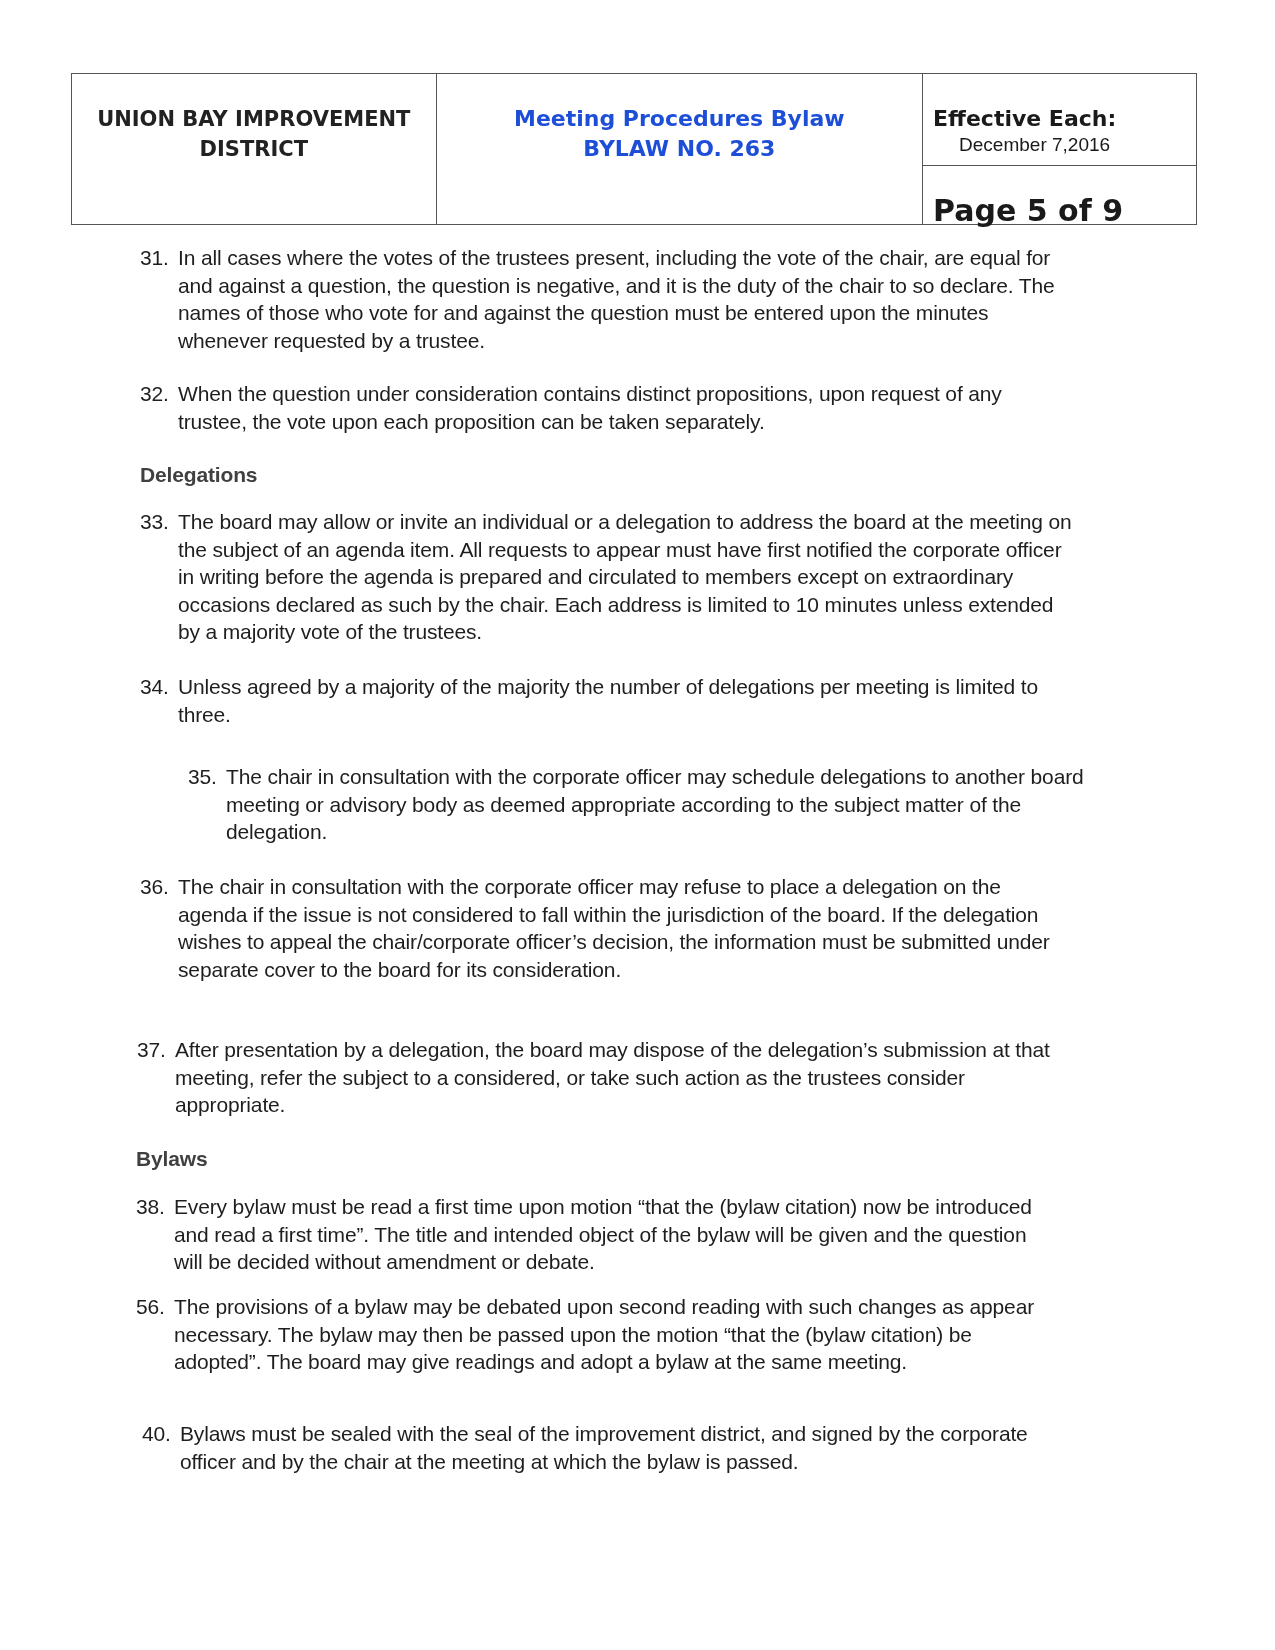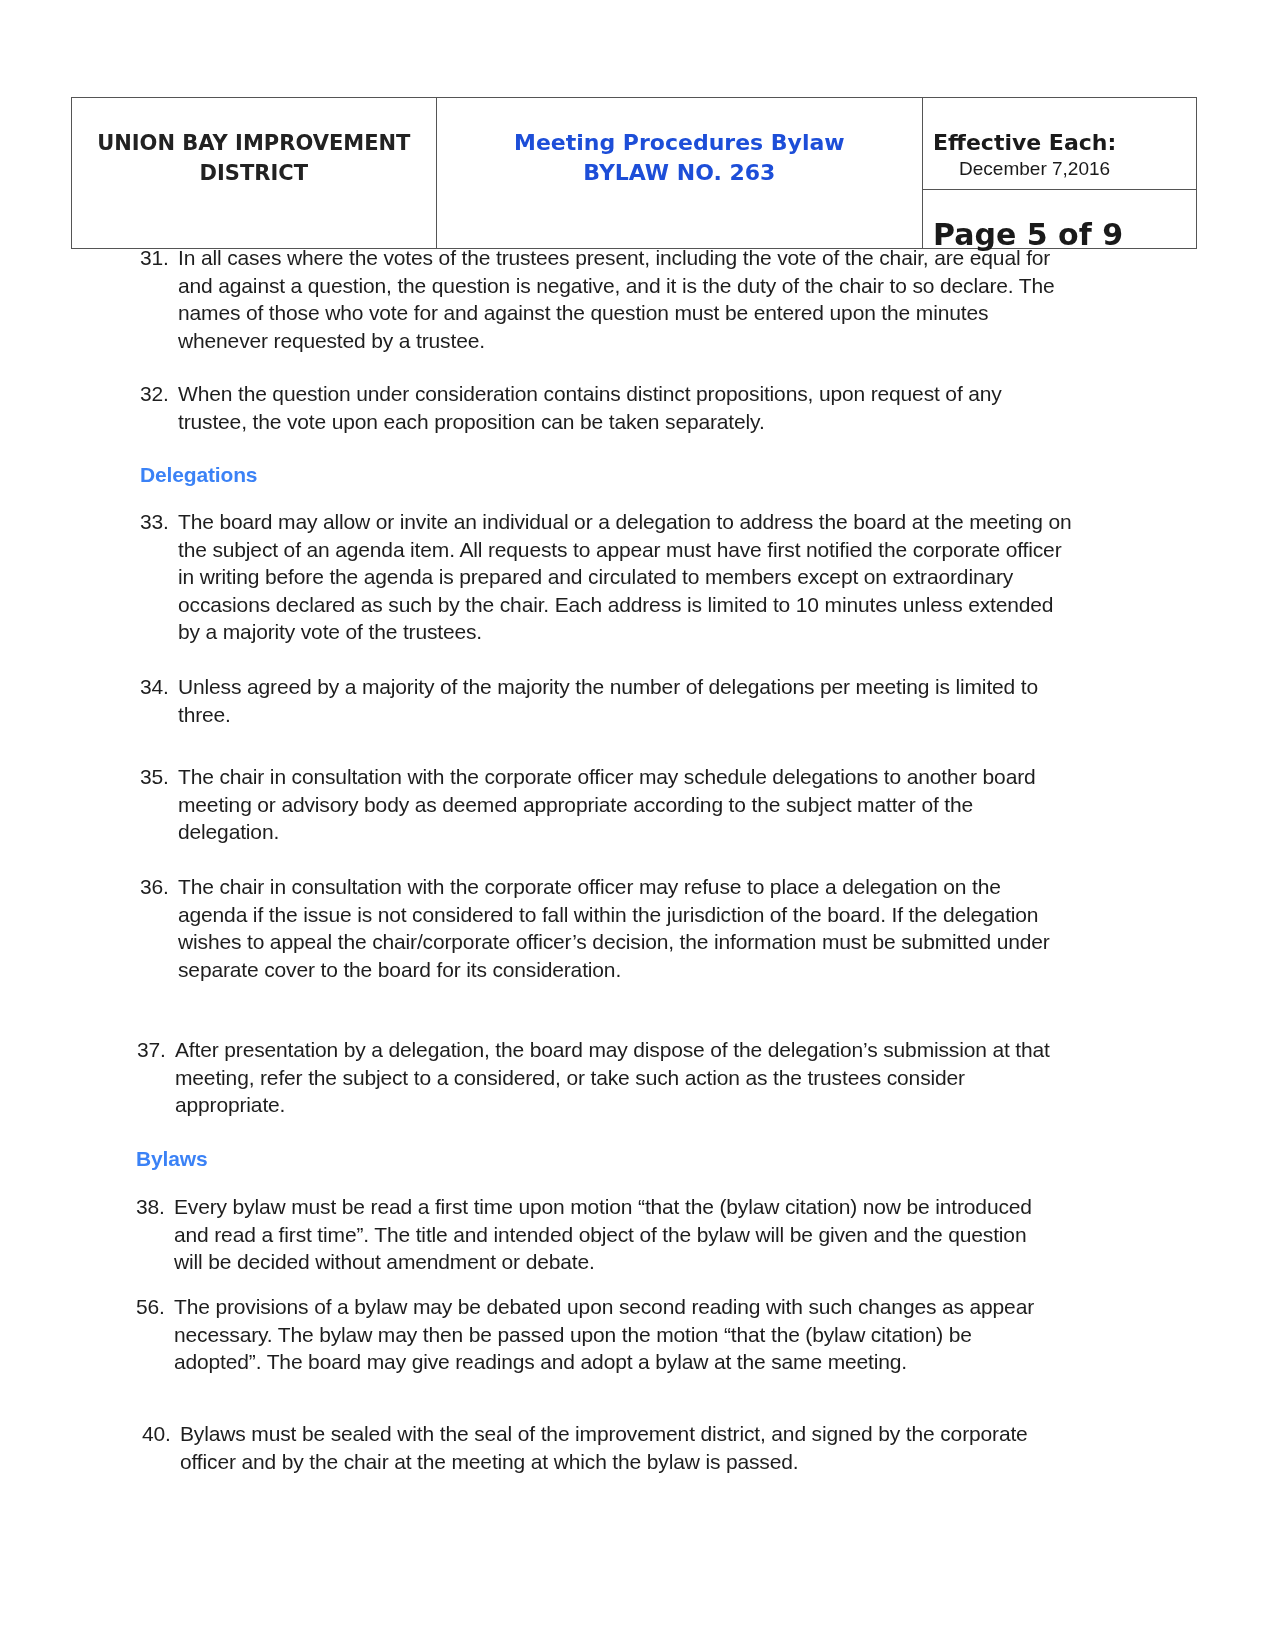--- a/index.html
+++ b/index.html
@@ -1,34 +1,34 @@
 <!DOCTYPE html>
 <html><head>
 <meta charset="utf-8">
 <style>
   html, body { margin: 0; padding: 0; background: #ffffff; }
   body { width: 1275px; height: 1650px; position: relative; overflow: hidden; color: #1a1a1a; }
   .header-table {
     position: absolute; left: 71px; top: 73px; width: 1126px; height: 152px;
-    border-collapse: collapse; font-family: "DejaVu Sans", sans-serif; font-weight: bold; margin-top: 24px;
+    border-collapse: collapse; font-family: "DejaVu Sans", sans-serif; font-weight: bold;
   }
   .header-table td { border: 1.5px solid #555; vertical-align: top; padding: 0; }
   .cell-org { width: 365px; text-align: center; font-size: 21px; line-height: 30px; padding-top: 30px !important; color: #222; }
   .cell-title { width: 488px; text-align: center; font-size: 22px; line-height: 30px; padding-top: 30px !important; color: #1d4ed8; }
   .cell-date { width: 264px; padding-left: 10px !important; }
   .eff-label { font-size: 22px; padding-top: 31px; line-height: 28px; }
   .eff-value { font-family: "Liberation Sans", sans-serif; font-weight: normal; font-size: 19px; padding-left: 26px; line-height: 24px; }
   .cell-page { padding-left: 10px !important; height: 58px; vertical-align: bottom !important; }
   .page-label { font-size: 30px; line-height: 26px; padding-bottom: 0; }
   .body-text { position: absolute; left: 0; top: 0; width: 1275px; font-family: "Liberation Sans", sans-serif; font-size: 21px; line-height: 27.5px; letter-spacing: -0.15px; color: #1e1e1e; }
   .item { position: absolute; left: 140px; width: 940px; }
   .item .num { position: absolute; left: 0; top: 0; }
   .item .txt { display: block; padding-left: 38px; }
   .item .txt::first-line { }
-  .heading { position: absolute; font-family: "Liberation Sans", sans-serif; font-weight: bold; font-size: 21px; color: #3b82f6; }
+  .heading { position: absolute; font-family: "Liberation Sans", sans-serif; font-weight: bold; font-size: 21px; color: #404040; }
 </style>
 </head>
 <body>
 
 <table class="header-table">
   <tbody>
       <tr>
     <td rowspan="2" class="cell-org">
       <div>UNION BAY IMPROVEMENT</div>
       <div>DISTRICT</div>
@@ -63,21 +63,21 @@
   <div class="heading" style="left:140px; top:461px;">Delegations</div>
 
   <div class="item" style="top:508px; width:935px;">
     <span class="num">33.</span>
     <span class="txt">The board may allow or invite an individual or a delegation to address the board at the meeting on the subject of an agenda item.  All requests to appear must have first notified the corporate officer in writing before the agenda is prepared and circulated to members except on extraordinary occasions declared as such by the chair. Each address is limited to 10 minutes unless extended by a majority vote of the trustees.</span>
   </div>
   <div class="item" style="top:673px; width:935px;">
     <span class="num">34.</span>
     <span class="txt">Unless agreed by a majority of the majority the number of delegations per meeting is limited to three.</span>
   </div>
-  <div class="item" style="top:763px; width:915px;">
+  <div class="item" style="top:763px; width:915px;margin-left:48px;">
     <span class="num">35.</span>
     <span class="txt">The chair in consultation with the corporate officer may schedule delegations to another board meeting or advisory body as deemed appropriate according to the subject matter of the delegation.</span>
   </div>
   <div class="item" style="top:873px; width:935px;">
     <span class="num">36.</span>
     <span class="txt">The chair in consultation with the corporate officer may refuse to place a delegation on the agenda if the issue is not considered to fall within the jurisdiction of the board. If the delegation wishes to appeal the chair/corporate officer’s decision, the information must be submitted under separate cover to the board for its consideration.</span>
   </div>
   <div class="item" style="left:137px; top:1036px; width:925px;">
     <span class="num">37.</span>
     <span class="txt">After presentation by a delegation, the board may dispose of the delegation’s submission at that meeting, refer the subject to a considered, or take such action as the trustees consider appropriate.</span>

